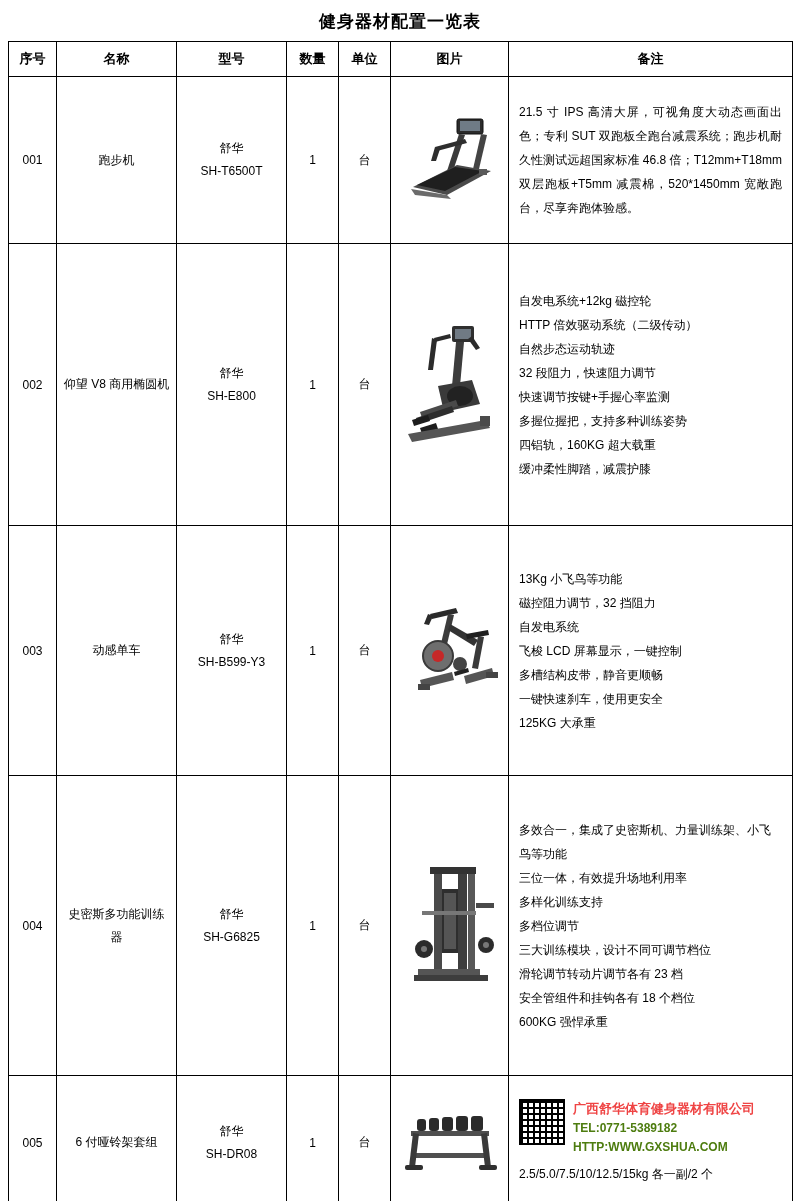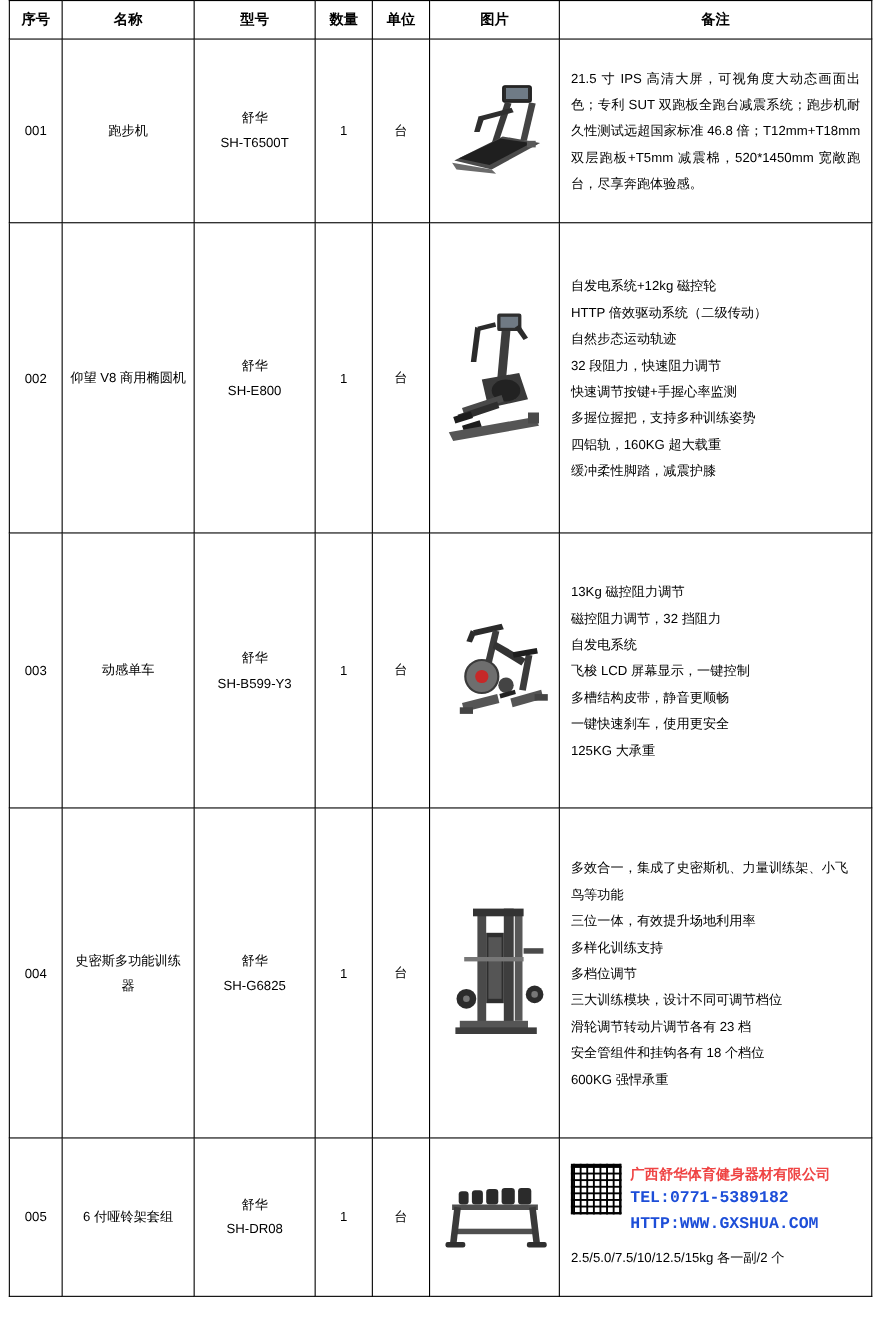--- a/index.html
+++ b/index.html
@@ -101,35 +101,36 @@
     border: 2px solid #000;
     box-sizing: border-box;
   }
   .vendor-lines { font-size: 12px; line-height: 1.55; }
   .vendor-name {
     color: #ef4444;
     font-weight: bold;
     font-size: 13px;
   }
   .vendor-tel, .vendor-url {
-    color: #1d4ed8;
+    color: #4d7c0f;
     font-weight: bold;
-    font-family: Liberation Mono, monospace;
-    font-size: 15px;
+    font-family: Liberation Sans, sans-serif;
+    font-size: 12px;
   }
   .vendor-spec {
     font-size: 12px;
     margin-top: 4px;
   }
 </style>
 </head>
 <body>
 
 <div class="page">
 
+  <div class="doc-title">健身器材配置一览表</div>
 
   <table class="equip">
     <colgroup>
       <col class="c-idx">
         <col class="c-name">
         <col class="c-model">
         <col class="c-qty">
       <col class="c-unit">
         <col class="c-img">
         <col class="c-note">
@@ -263,21 +264,21 @@
               <path d="M60 88 L74 84 L75 88 L61 92 Z" fill="#222"></path>
 
               <path d="M26 96 L58 88 L60 96 L28 104 Z" fill="#555"></path>
               <path d="M70 92 L98 84 L100 92 L72 100 Z" fill="#555"></path>
               <rect x="24" y="100" width="12" height="6" fill="#444"></rect>
               <rect x="92" y="88" width="12" height="6" fill="#444"></rect>
             </svg>
           </span>
         </td>
         <td class="note">
-          <span class="nl">13Kg 磁控阻力调节</span>
+          <span class="nl">13Kg 小飞鸟等功能</span>
           <span class="nl">磁控阻力调节，32 挡阻力</span>
           <span class="nl">自发电系统</span>
           <span class="nl">飞梭 LCD 屏幕显示，一键控制</span>
           <span class="nl">多槽结构皮带，静音更顺畅</span>
           <span class="nl">一键快速刹车，使用更安全</span>
           <span class="nl">125KG 大承重</span>
         </td>
       </tr>
 
       <tr style="height:300px;">

